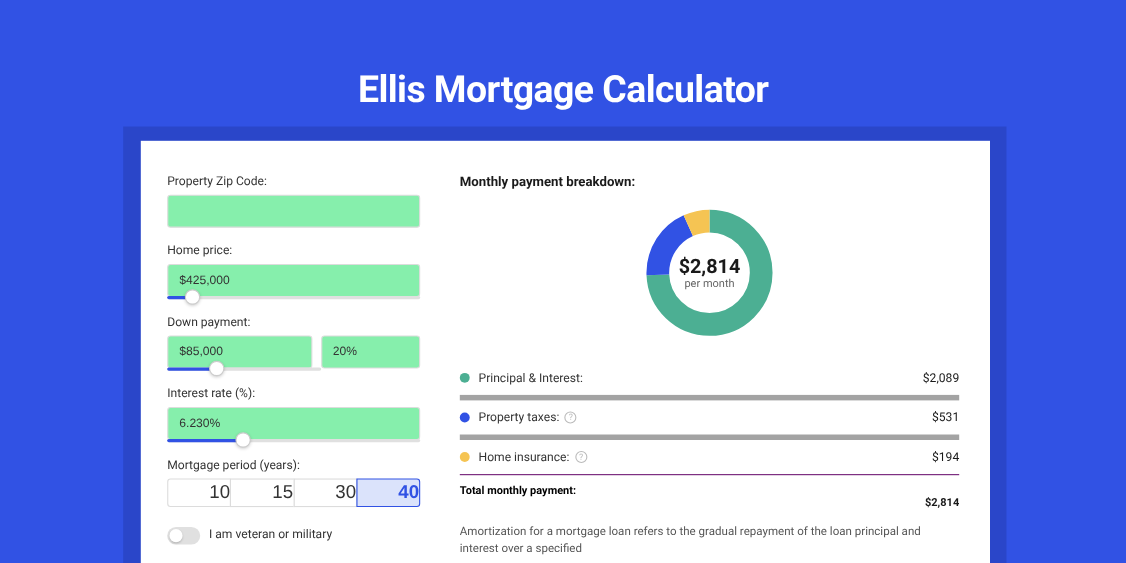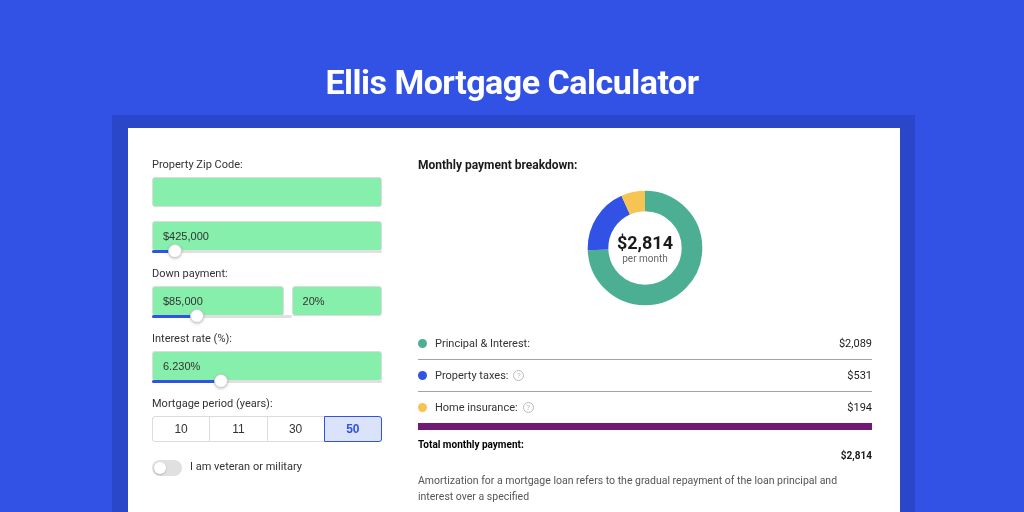--- a/index.html
+++ b/index.html
@@ -85,24 +85,25 @@
   }
   .row { display: flex; gap: 8px; }
   .row .field:first-child { flex: 1.6; }
   .row .field:last-child { flex: 1; }
   .periods { display: flex; gap: 0; }
   .period-btn {
     flex: 1;
     height: 26px;
     border: 1px solid #dcdcdc;
     background: #fff;
-    font-size: 12px;
+    font-size: 17px;
     color: #333;
     cursor: pointer;
     margin-left: -1px;
+    text-align: right;
   }
   .period-btn:first-child { margin-left: 0; border-radius: 3px 0 0 3px; }
   .period-btn:last-child { border-radius: 0 3px 3px 0; }
   .period-btn.active {
     background: #dbe3fb;
     color: #3152e4;
     font-weight: 600;
     border-color: #3152e4;
     z-index: 1;
     position: relative;
@@ -150,24 +151,24 @@
     justify-content: center;
   }
   .donut-value { font-size: 18px; font-weight: 700; color: #1a1a1a; }
   .donut-sub { font-size: 10px; color: #666; }
 
   .legend { }
   .legend-row {
     display: flex;
     align-items: center;
     padding: 9px 0;
-    border-bottom: 1px solid #a3a3a3;
+    border-bottom: 5px solid #a3a3a3;
     font-size: 11px;
   }
-  .legend-row:last-of-type { border-bottom: 7px solid #701a75; }
+  .legend-row:last-of-type { border-bottom: 1px solid #701a75; }
   .dot {
     width: 9px; height: 9px;
     border-radius: 50%;
     margin-right: 8px;
     flex-shrink: 0;
   }
   .legend-label { color: #333; display: flex; align-items: center; gap: 5px; }
   .legend-val { margin-left: auto; color: #1a1a1a; }
   .total-row {
     display: flex;
@@ -210,20 +211,21 @@
 <div class="card">
 
   <div class="left">
 
     <div class="group">
       <label class="lbl">Property Zip Code:</label>
       <input class="field" value="" style="">
     </div>
 
     <div class="group">
+      <label class="lbl">Home price:</label>
       <input class="field" value="$425,000" style="">
       <div class="slider-track">
         <div class="slider-fill" id="hp-fill" style="width: 10%;"></div>
         <div class="slider-handle" id="hp-handle" style="left: 10%;"></div>
       </div>
     </div>
 
     <div class="group">
       <label class="lbl">Down payment:</label>
       <div class="row">
@@ -242,23 +244,23 @@
       <div class="slider-track">
         <div class="slider-fill" id="rt-fill" style="width: 30%;"></div>
         <div class="slider-handle" id="rt-handle" style="left: 30%;"></div>
       </div>
     </div>
 
     <div class="group">
       <label class="lbl">Mortgage period (years):</label>
       <div class="periods" id="periods">
           <button class="period-btn">10</button>
-          <button class="period-btn">11</button>
+          <button class="period-btn">15</button>
           <button class="period-btn">30</button>
-          <button class="period-btn active">50</button>
+          <button class="period-btn active">40</button>
         </div>
     </div>
 
     <div class="toggle-row">
       <div class="toggle">
         <div class="toggle-knob"></div>
       </div>
       <span class="toggle-label">I am veteran or military</span>
     </div>
 

